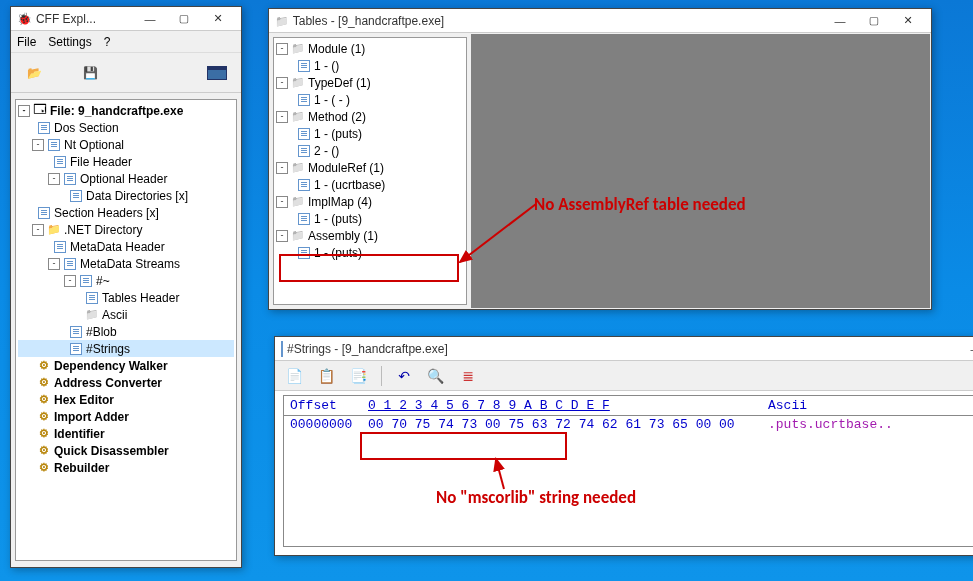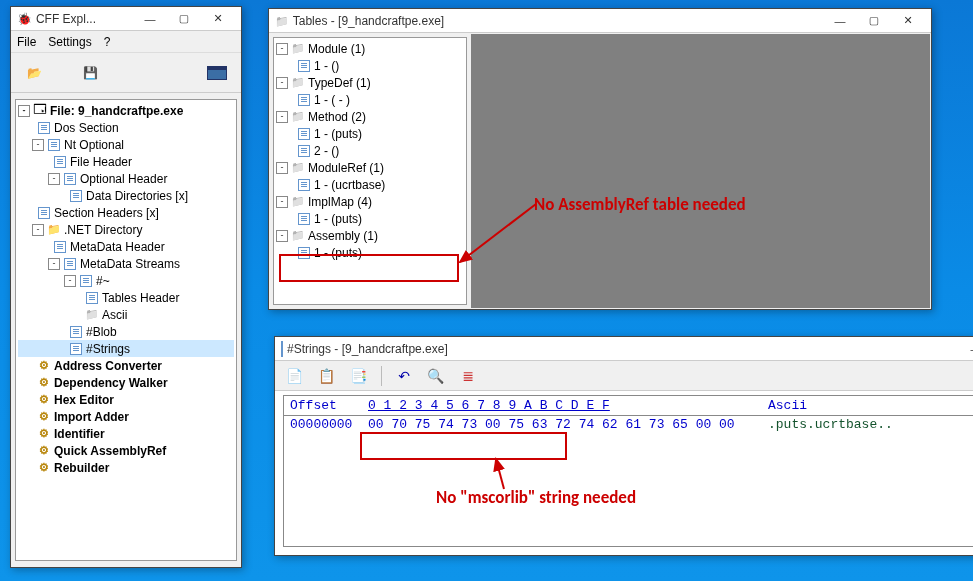--- a/index.html
+++ b/index.html
@@ -260,46 +260,46 @@
     <div class="tree-row selected">
         <span class="ind" style="width:50px"></span>
         <span class="ic">
           <span class="file-icon"></span>
         </span>
         <span>#Strings</span>
       </div>
     <div class="tree-row bold">
         <span class="ind" style="width:18px"></span>
         <span class="ic gear-icon"></span>
+        <span>Dependency Walker</span>
+      </div>
+    <div class="tree-row bold">
+        <span class="ind" style="width:18px"></span>
+        <span class="ic gear-icon"></span>
         <span>Address Converter</span>
       </div>
     <div class="tree-row bold">
         <span class="ind" style="width:18px"></span>
         <span class="ic gear-icon"></span>
-        <span>Dependency Walker</span>
-      </div>
-    <div class="tree-row bold">
-        <span class="ind" style="width:18px"></span>
-        <span class="ic gear-icon"></span>
         <span>Hex Editor</span>
       </div>
     <div class="tree-row bold">
         <span class="ind" style="width:18px"></span>
         <span class="ic gear-icon"></span>
         <span>Import Adder</span>
       </div>
     <div class="tree-row bold">
         <span class="ind" style="width:18px"></span>
         <span class="ic gear-icon"></span>
         <span>Identifier</span>
       </div>
     <div class="tree-row bold">
         <span class="ind" style="width:18px"></span>
         <span class="ic gear-icon"></span>
-        <span>Quick AssemblyRef</span>
+        <span>Quick Disassembler</span>
       </div>
     <div class="tree-row bold">
         <span class="ind" style="width:18px"></span>
         <span class="ic gear-icon"></span>
         <span>Rebuilder</span>
       </div>
   </div>
 </div>
 
 <div class="window" style="left:268px; top:8px; width:664px; height:302px;">
@@ -415,21 +415,21 @@
   </div>
   <div style="border:1px solid #888; margin:4px 8px 8px 8px; background:#fff; height:152px; position:relative;">
     <div class="hex-header" style="display:flex;">
       <span style="width:78px;">Offset</span>
       <span style="width:400px; text-decoration:underline;">0  1  2  3  4  5  6  7  8  9  A  B  C  D  E  F</span>
       <span style="width:140px;">Ascii</span>
     </div>
     <div class="hex-row">
       <span style="width:78px;">00000000</span>
       <span style="width:400px;"><span style="color:#00c">00 70 75 74 73 00 75 63 72 74 62 61 73 65 00 00</span></span>
-      <span style="width:140px;color:#14532d;">.puts.ucrtbase..</span>
+      <span style="width:140px;color:#a21caf;">.puts.ucrtbase..</span>
     </div>
   </div>
 </div>
 
 <div class="redbox" style="left:279px; top:254px; width:180px; height:28px;"></div>
 <div class="annot" style="left:534px; top:194px;">No AssemblyRef table needed</div>
 <svg class="arrow" style="left:456px; top:202px;" width="90" height="70">
   <defs>
       <marker id="ah1" markerWidth="8" markerHeight="8" refX="6" refY="3" orient="auto">
         <path d="M0,0 L7,3 L0,6 Z" fill="#cc0000"></path>

